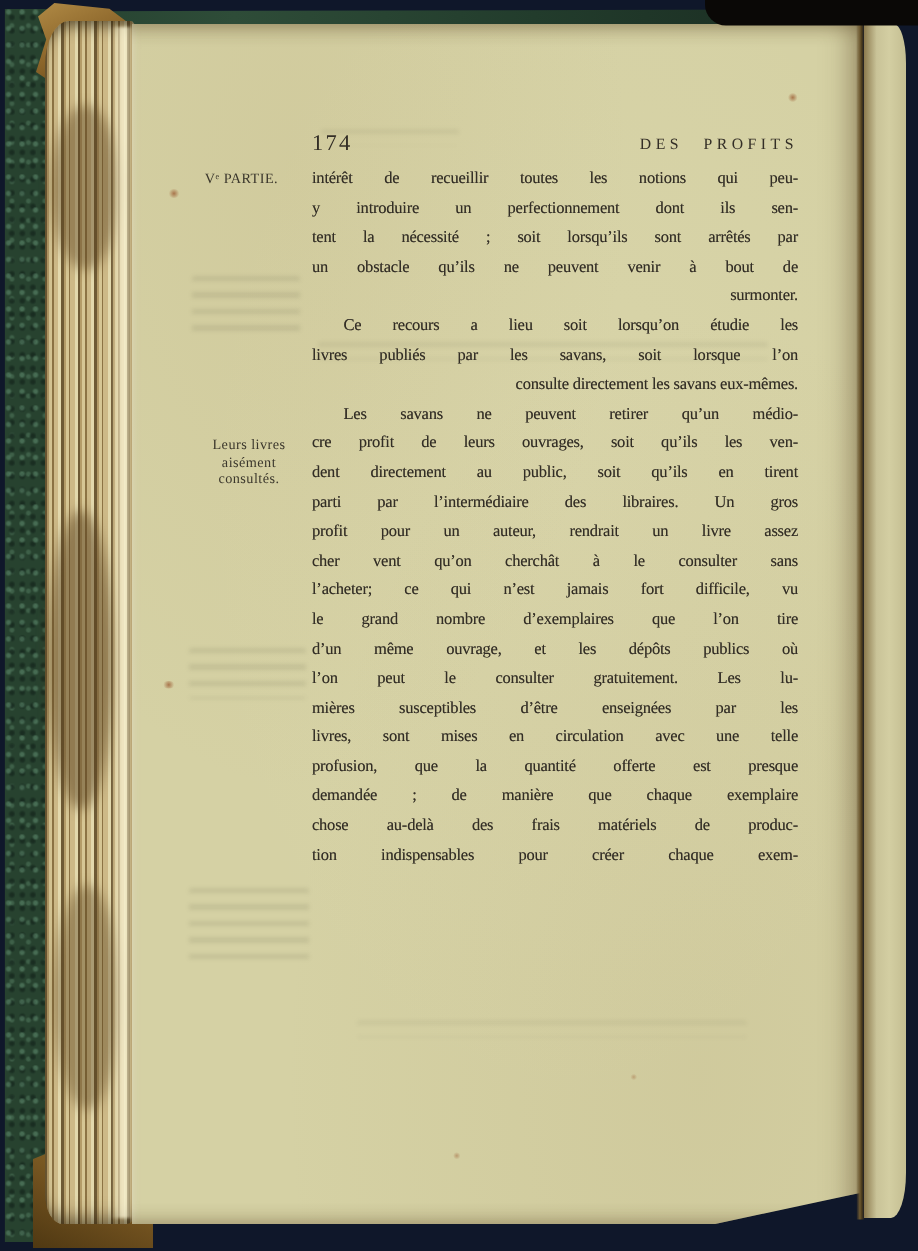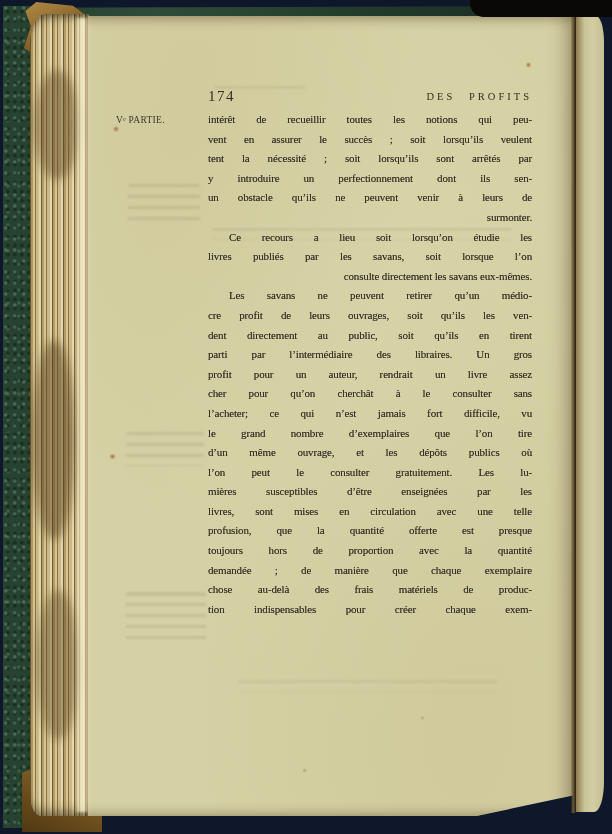--- a/index.html
+++ b/index.html
@@ -62,21 +62,21 @@
                 inset 4px 0 5px -3px rgba(255,252,230,.5);
      color:#332e26;}
 
   .running-head-row{position:absolute;left:120px;top:72px;width:324px;height:20px;}
   .page-number{position:absolute;left:0;top:0;font-size:15px;letter-spacing:1.5px;}
   .running-header{position:absolute;left:0;right:0;text-align:right;top:3px;
      font-size:10.5px;letter-spacing:3px;word-spacing:8px;}
 
   .margin-note{position:absolute;font-size:9.5px;line-height:11.5px;color:#3b372c;
      letter-spacing:.3px;}
-  .margin-note.part{left:28px;top:99px;width:90px;text-align:left;}
+  .margin-note.part{left:28px;top:99px;width:90px;text-align:center;}
   .margin-note.consult{left:32px;top:276px;width:92px;text-align:center;white-space:pre-line;}
 
   .body-text{position:absolute;left:120px;top:94px;width:324px;
      font-size:11px;line-height:19.6px;letter-spacing:-0.15px;
      text-shadow:0 0 .4px rgba(46,41,32,.55);}
   .bline{text-align:right;}
   .bline.just{text-align:justify;text-align-last:justify;}
   .bline.ind{text-indent:21px;}
 
   
@@ -114,45 +114,46 @@
   <div class="stack-hilite"></div>
 
   <div class="page-main">
 
     <div class="running-head-row">
       <span class="page-number">174</span>
       <span class="running-header">DES PROFITS</span>
     </div>
 
     <div class="margin-note part">Vᵉ PARTIE.</div>
+    <div class="margin-note consult">Leurs livres
+aisément
+consultés.</div>
 
     <div class="body-text">
         <div class="bline just">intérêt de recueillir toutes les notions qui peu-</div>
-        <div class="bline just">vent en assurer le succès ; soit lorsqu’ils veulent</div>
+        <div class="bline just">y introduire un perfectionnement dont ils sen-</div>
         <div class="bline just">tent la nécessité ; soit lorsqu’ils sont arrêtés par</div>
-        <div class="bline just">y introduire un perfectionnement dont ils sen-</div>
-        <div class="bline just">un obstacle qu’ils ne peuvent venir à leurs de</div>
+        <div class="bline just">un obstacle qu’ils ne peuvent venir à bout de</div>
         <div class="bline">surmonter.</div>
         <div class="bline just ind">Ce recours a lieu soit lorsqu’on étudie les</div>
         <div class="bline just">livres publiés par les savans, soit lorsque l’on</div>
         <div class="bline">consulte directement les savans eux-mêmes.</div>
         <div class="bline just ind">Les savans ne peuvent retirer qu’un médio-</div>
         <div class="bline just">cre profit de leurs ouvrages, soit qu’ils les ven-</div>
         <div class="bline just">dent directement au public, soit qu’ils en tirent</div>
         <div class="bline just">parti par l’intermédiaire des libraires. Un gros</div>
         <div class="bline just">profit pour un auteur, rendrait un livre assez</div>
-        <div class="bline just">cher pour qu’on cherchât à le consulter sans</div>
+        <div class="bline just">cher vent qu’on cherchât à le consulter sans</div>
         <div class="bline just">l’acheter; ce qui n’est jamais fort difficile, vu</div>
         <div class="bline just">le grand nombre d’exemplaires que l’on tire</div>
         <div class="bline just">d’un même ouvrage, et les dépôts publics où</div>
         <div class="bline just">l’on peut le consulter gratuitement. Les lu-</div>
         <div class="bline just">mières susceptibles d’être enseignées par les</div>
         <div class="bline just">livres, sont mises en circulation avec une telle</div>
         <div class="bline just">profusion, que la quantité offerte est presque</div>
-        <div class="bline just">toujours hors de proportion avec la quantité</div>
         <div class="bline just">demandée ; de manière que chaque exemplaire</div>
         <div class="bline just">chose au-delà des frais matériels de produc-</div>
         <div class="bline just">tion indispensables pour créer chaque exem-</div>
       </div>
 
     <div class="ghost g1"></div>
     <div class="ghost g2"></div>
     <div class="ghost g3"></div>
     <div class="ghost g4"></div>
     <div class="ghost g5"></div>

